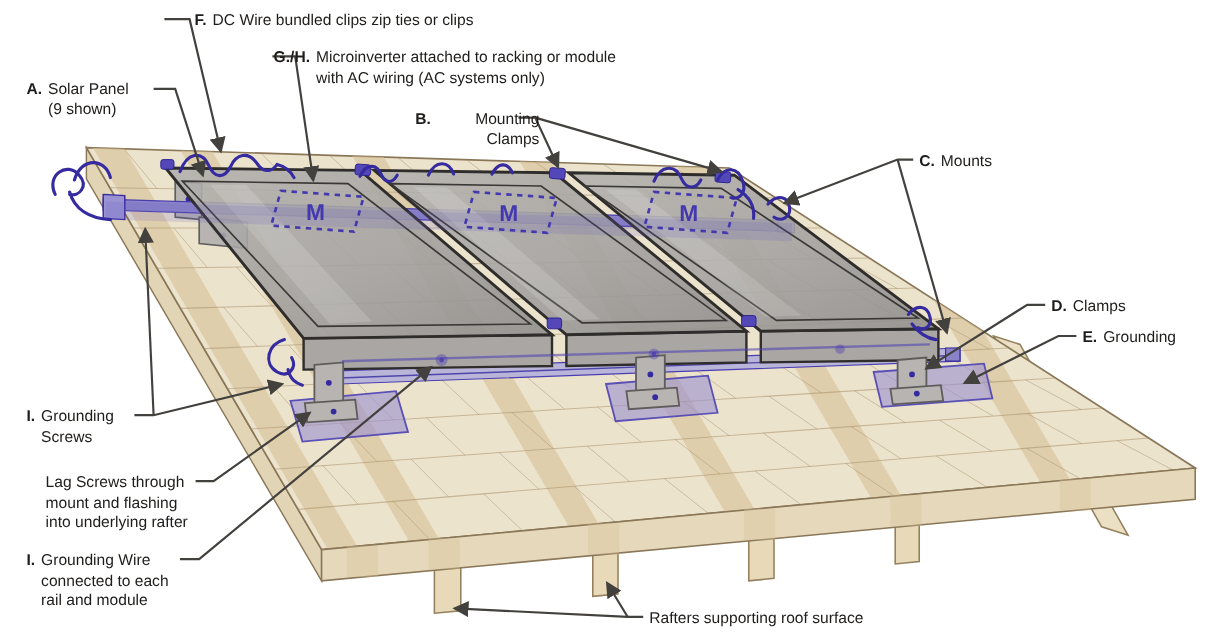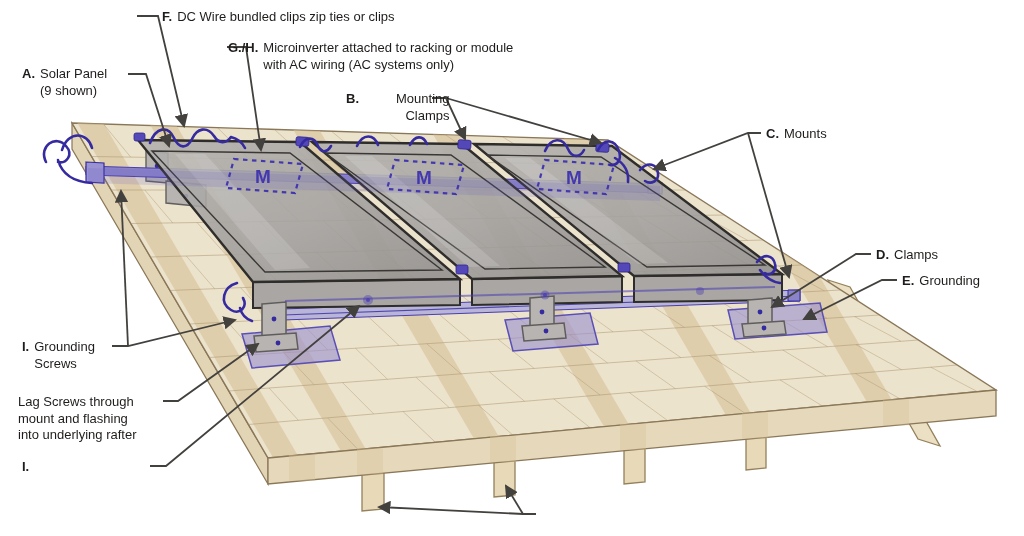--- a/index.html
+++ b/index.html
@@ -322,22 +322,28 @@
 </div>
 <div class="lbl" style="left:902px;top:273px">
   <span class="pfx">E.</span>
   <span class="txt">Grounding</span>
 </div>
 <div class="lbl" style="left:22px;top:339px">
   <span class="pfx">I.</span>
   <span class="txt">Grounding
 Screws</span>
 </div>
-<div class="lbl" style="left:18px;top:394px">
+<div class="lbl" style="left:38px;top:394px">
   <span class="txt">Lag Screws through
 mount and flashing
 into underlying rafter</span>
 </div>
 <div class="lbl" style="left:22px;top:459px">
   <span class="pfx">I.</span>
+  <span class="txt">Grounding Wire
+connected to each
+rail and module</span>
+</div>
+<div class="lbl" style="left:541px;top:507px">
+  <span class="txt">Rafters supporting roof surface</span>
 </div>
 
 </div>
 
 </body></html>

